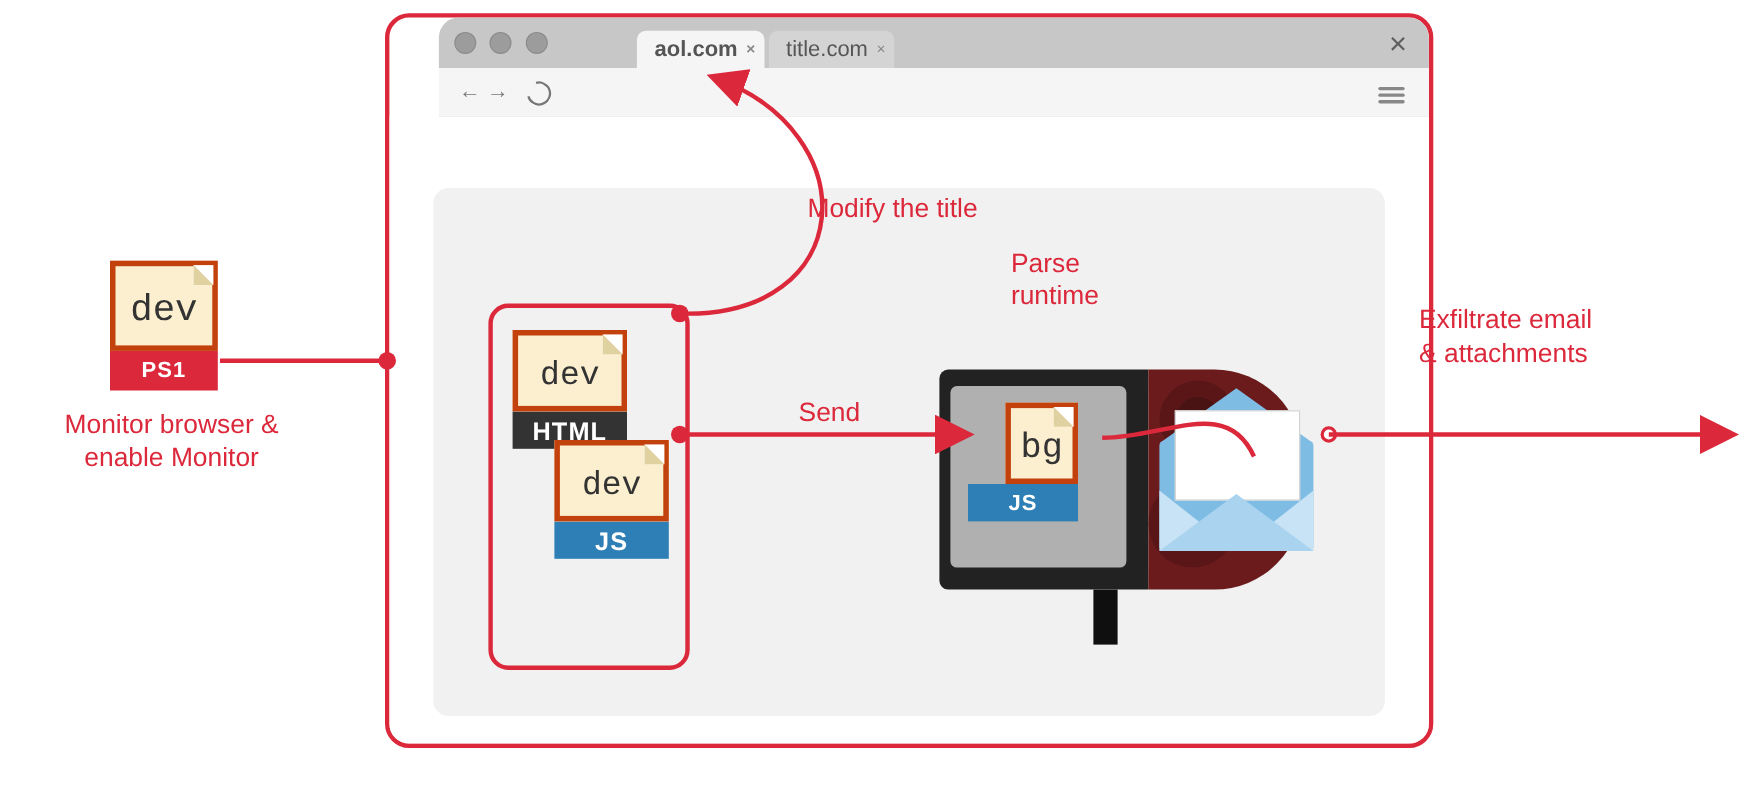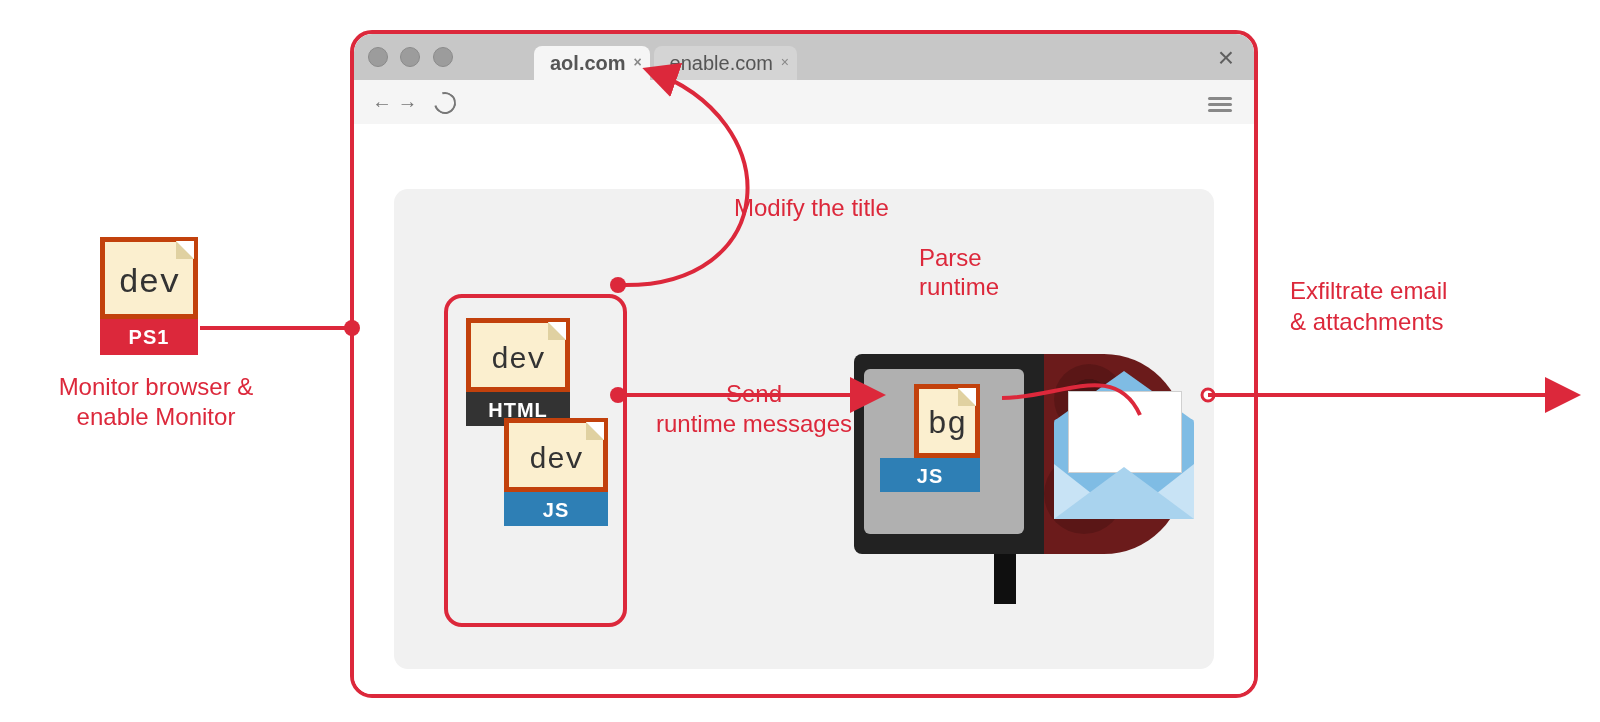--- a/index.html
+++ b/index.html
@@ -31,21 +31,21 @@
   .file-top{position:relative;height:72px;background:var(--cream);border:5px solid #c2410c;}
   .file-top:before{content:"";position:absolute;right:-1px;top:-1px;width:0;height:0;border-top:18px solid #fff;border-left:18px solid #e0d1a1;}
   .file-top .lab{position:absolute;left:0;right:0;bottom:12px;text-align:center;font-size:34px;color:#333;}
   .file-band{height:36px;text-align:center;line-height:36px;color:#fff;font-weight:700;font-size:20px;letter-spacing:1px;}
 
   .ps1 .file-band{background:var(--red);}
 
   .monitor-label{position:absolute;left:26px;top:372px;width:260px;color:var(--red);font-size:24px;line-height:1.25;text-align:center;}
 
   
-  .browser{position:absolute;left:350px;top:30px;width:900px;height:660px;border:4px solid var(--red);border-radius:22px;overflow:hidden;background:var(--page);}
+  .browser{position:absolute;left:350px;top:12px;width:900px;height:660px;border:4px solid var(--red);border-radius:22px;overflow:hidden;background:var(--page);padding-left:45px;}
   .titlebar{height:46px;background:var(--chrome);position:relative;border-top-left-radius:18px;border-top-right-radius:18px;}
   .dots{position:absolute;left:14px;top:13px;}
   .dot{display:inline-block;width:18px;height:18px;border-radius:50%;background:#9C9C9C;margin-right:8px;border:1px solid #8b8b8b;}
   .closex{position:absolute;right:20px;top:8px;font-size:28px;color:#5f5f5f;}
 
   .tabstrip{position:absolute;left:180px;bottom:0;display:flex;align-items:flex-end;height:46px;}
   .tab{height:34px;padding:0 24px 0 16px;border-top-left-radius:8px;border-top-right-radius:8px;display:flex;align-items:center;font-size:20px;color:#555;position:relative;margin-right:4px;}
   .tab.active{background:var(--tabactive);font-weight:600;}
   .tab.inactive{background:var(--tabinactive);}
   .tab .x{position:absolute;right:8px;top:8px;font-size:14px;color:#888;}
@@ -64,21 +64,21 @@
   .ext-circle{width:62px;height:62px;border-radius:50%;background:var(--red);display:flex;align-items:center;justify-content:center;margin-right:18px;}
   .ext-name{font-family:"Courier New",monospace;font-size:34px;font-weight:700;letter-spacing:3px;}
 
   .puzzle{width:34px;height:34px;position:relative;}
 
   
   .devbox{position:absolute;left:90px;top:170px;width:175px;height:325px;border:4px solid var(--red);border-radius:18px;}
 
   .file2{position:absolute;width:104px;}
   .file2 .file-top{height:64px;}
-  .file2 .file-band{height:34px;font-size:20px;}
+  .file2 .file-band{height:34px;font-size:23px;}
   .file2 .file-top .lab{font-size:30px;bottom:10px;}
 
   .dev-html{left:18px;top:20px;}
   .dev-html .file-band{background:var(--htmldark);}
 
   .dev-js{left:56px;top:120px;}
   .dev-js .file-band{background:var(--jsblue);}
 
   
   .modify-title{position:absolute;left:380px;top:70px;color:var(--red);font-size:24px;}
@@ -131,21 +131,21 @@
         <span class="dot"></span>
         <span class="dot"></span>
         <span class="dot"></span>
       </div>
       <div class="tabstrip">
         <div class="tab active">
           <span>aol.com</span>
           <span class="x">×</span>
         </div>
         <div class="tab inactive">
-          <span>enable.com</span>
+          <span>title.com</span>
           <span class="x">×</span>
         </div>
       </div>
       <div class="closex">×</div>
     </div>
 
     <div class="toolbar">
       <div class="nav-arrows">← →</div>
       <div class="reload"></div>
       <div class="hamburger">
@@ -170,21 +170,20 @@
           <div class="file-top">
             <div class="lab mono">dev</div>
           </div>
           <div class="file-band">JS</div>
         </div>
       </div>
 
       <div class="modify-title">Modify the title</div>
       <div class="send-rtm">
         <span>Send</span><br>
-        <span>runtime messages</span>
       </div>
       <div class="parse-resp">
         <span>Parse</span><br>
         <span>runtime</span>
       </div>
 
       <div class="mailbox">
         <div class="mb-body"></div>
         <div class="mb-door"></div>
         <div class="mb-tunnel">

